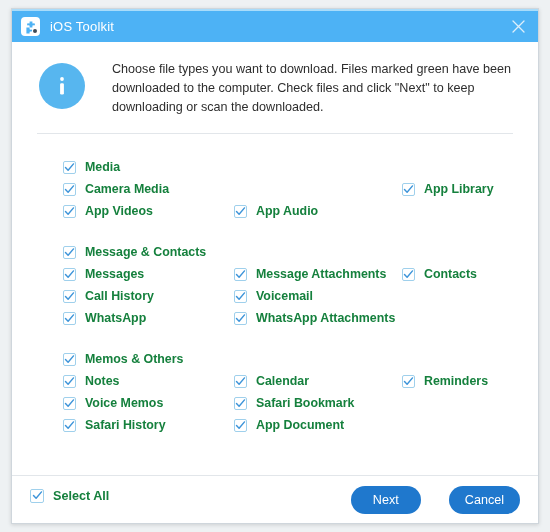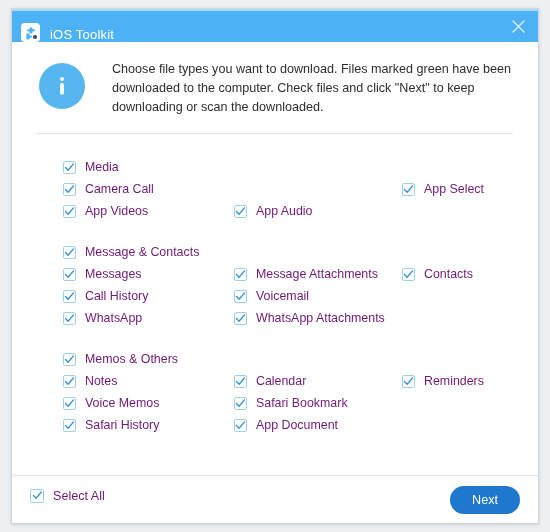--- a/index.html
+++ b/index.html
@@ -25,21 +25,21 @@
     flex-direction: column;
   }
 
   
   #titlebar {
     height: 33px;
     flex: 0 0 33px;
     background: #4db2f5;
     border-top: 2px solid #a9dcfa;
     display: flex;
-    align-items: flex-end;
+    align-items: center;
     padding: 0 20px 0 9px;
     position: relative;
   }
   #app-icon {
     width: 19px;
     height: 19px;
     background: #ffffff;
     border-radius: 4px;
     flex: 0 0 19px;
     display: flex;
@@ -134,21 +134,22 @@
     border: 1px solid #9fd0ec;
     border-radius: 2px;
     display: flex;
     align-items: center;
     justify-content: center;
   }
   .cb svg { display: block; }
   .cell-label {
     margin-left: 9px;
     font-size: 12.4px;
-    color: #701a75;
+    color: #15803d;
+    font-weight: bold;
   }
 
   
   #divider-bottom {
     height: 1px;
     background: #e2e6ea;
     margin: 0 0 0 0;
     flex: 0 0 1px;
   }
   #footer {
@@ -237,29 +238,29 @@
             <span class="cell-label">Media</span>
           </div>
         </div>
         <div class="row">
           <div class="cell c0">
             <span class="cb">
               <svg width="11" height="11" viewBox="0 0 11 11">
                 <path d="M1.5 5.6 L4.1 8.3 L9.5 1.9" stroke="#3d94d9" stroke-width="1.45" fill="none" stroke-linecap="round" stroke-linejoin="round"></path>
               </svg>
             </span>
-            <span class="cell-label">Camera Call</span>
+            <span class="cell-label">Camera Media</span>
           </div>
           <div class="cell c2">
             <span class="cb">
               <svg width="11" height="11" viewBox="0 0 11 11">
                 <path d="M1.5 5.6 L4.1 8.3 L9.5 1.9" stroke="#3d94d9" stroke-width="1.45" fill="none" stroke-linecap="round" stroke-linejoin="round"></path>
               </svg>
             </span>
-            <span class="cell-label">App Select</span>
+            <span class="cell-label">App Library</span>
           </div>
         </div>
         <div class="row">
           <div class="cell c0">
             <span class="cb">
               <svg width="11" height="11" viewBox="0 0 11 11">
                 <path d="M1.5 5.6 L4.1 8.3 L9.5 1.9" stroke="#3d94d9" stroke-width="1.45" fill="none" stroke-linecap="round" stroke-linejoin="round"></path>
               </svg>
             </span>
             <span class="cell-label">App Videos</span>
@@ -430,16 +431,17 @@
     <div id="select-all">
       <span class="cb">
         <svg width="11" height="11" viewBox="0 0 11 11">
           <path d="M1.5 5.6 L4.1 8.3 L9.5 1.9" stroke="#3d94d9" stroke-width="1.45" fill="none" stroke-linecap="round" stroke-linejoin="round"></path>
         </svg>
       </span>
       <span class="cell-label">Select All</span>
     </div>
     <div id="footer-buttons">
       <button class="btn">Next</button>
+      <button class="btn">Cancel</button>
     </div>
   </div>
 
 </div>
 
 </body></html>

